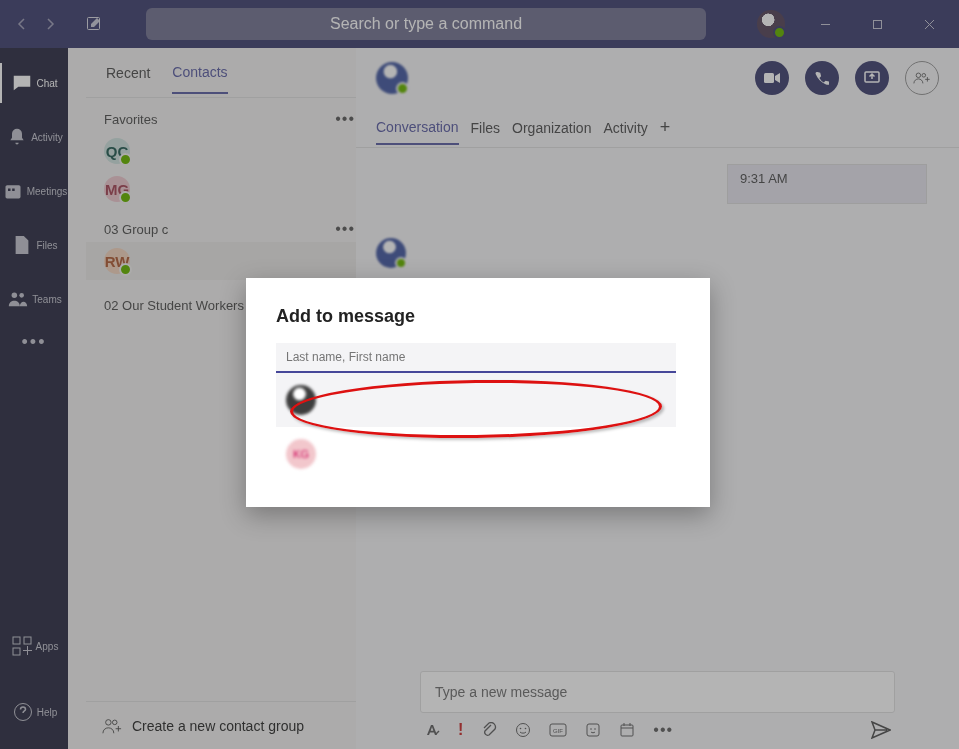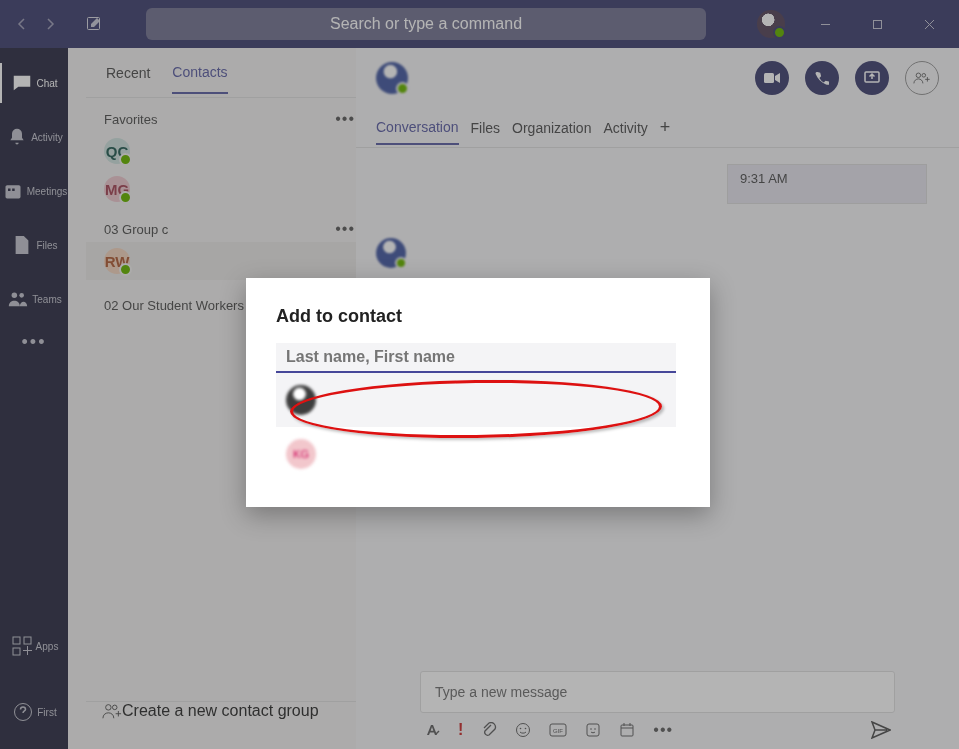--- a/index.html
+++ b/index.html
@@ -28,21 +28,21 @@
   
   .leftcol { position:absolute; left:68px; top:48px; bottom:0; width:288px; background:#f3f2f1; border-right:1px solid #e1e1e1; display:flex; flex-direction:column;margin-left:18px;}
   .leftcol-tabs { height:50px; display:flex; align-items:center; gap:22px; padding:0 20px; font-size:14px; color:#555; border-bottom:1px solid #e1e1e1;}
   .ltab { padding:12px 0; cursor:pointer;}
   .ltab.active { color:#6264a7; border-bottom:2px solid #6264a7; }
   .group-header { display:flex; align-items:center; justify-content:space-between; padding:12px 18px 4px 18px; font-size:13px; color:#555;}
   .more-dots { font-size:16px; color:#000; opacity:.6; letter-spacing:1px;}
   .contact-row { display:flex; align-items:center; gap:10px; padding:6px 18px;}
   .avatar { width:26px; height:26px; border-radius:50%; display:flex;align-items:center;justify-content:center;font-size:15px;font-weight:600;position:relative;}
   .avatar.presence::after{content:"";position:absolute;bottom:-2px;right:-2px;width:9px;height:9px;background:#6bb700;border:2px solid #f3f2f1;border-radius:50%;}
-  .create-group { margin-top:auto; height:48px; border-top:1px solid #e1e1e1; display:flex; align-items:flex-start; padding:0 16px; font-size:16px; color:#333;}
+  .create-group { margin-top:auto; height:48px; border-top:1px solid #e1e1e1; display:flex; align-items:center; gap:10px; padding:0 16px; font-size:14px; color:#333;}
 
   
   .main { position:absolute; left:356px; right:0; top:48px; bottom:0; background:#f6f6f8; display:flex; flex-direction:column;}
   .main-header { height:60px; display:flex; align-items:center; padding:0 20px; gap:16px;}
   .header-avatar { width:32px; height:32px; border-radius:50%; background: radial-gradient(circle at 45% 30%, #fff 0 22%, #4b5fa5 25% 100%); position:relative; filter: blur(1px);}
   .header-avatar::after{content:"";position:absolute;bottom:-1px;right:-1px;width:9px;height:9px;background:#6bb700;border:2px solid #f6f6f8;border-radius:50%;}
   .header-spacer{flex:1;}
   .call-btn { width:34px;height:34px;border-radius:50%;background:#464775;color:#fff;display:flex;align-items:center;justify-content:center;}
   .call-btn.alt{background:#464775;}
   .call-btn.outline{background:transparent;border:1px solid #999;color:#666;}
@@ -58,21 +58,21 @@
   
   .compose { padding:12px 64px 10px 64px;}
   .compose-input { width:100%; height:42px; border-radius:3px; background:#fff; border:1px solid #e1e1e1; padding:0 14px; font-size:14px; color:#888;}
   .compose-toolbar { display:flex; align-items:center; gap:18px; padding:8px 4px 0 4px; color:#666;}
   .compose-toolbar .spacer{flex:1;}
 
   
   .overlay { position:absolute; inset:0; background:rgba(40,40,40,.35); }
   .modal { position:absolute; left:246px; top:278px; width:464px; background:#fff; box-shadow:0 8px 24px rgba(0,0,0,.3); padding:28px 30px 26px 30px;}
   .modal h2 { font-size:18px; font-weight:700; color:#222; margin-bottom:16px;}
-  .modal-input { width:400px; height:30px; border:none; border-bottom:2px solid #464799; background:#f4f4f6; padding:0 10px; font-size:16px; color:#be185d; outline:none;font-weight:bold;}
+  .modal-input { width:400px; height:30px; border:none; border-bottom:2px solid #464799; background:#f4f4f6; padding:0 10px; font-size:12px; color:#be185d; outline:none;}
   .result { width:400px; display:flex; align-items:center; padding:12px 10px; gap:12px;}
   .result.hl { background:#f4f4f6;}
   .result-avatar { width:30px;height:30px;border-radius:50%;}
   .ra1 { background: radial-gradient(circle at 45% 30%, #fff 0 22%, #3d3d3d 25% 100%); filter:blur(1.5px);}
   .ra2 { background:#f2c7cc; color:#c05; font-size:11px; display:flex;align-items:center;justify-content:center; filter:blur(1.5px);}
   .highlight-ellipse { position:absolute; left:290px; top:380px; width:372px; height:58px; border:3px solid #d11; border-radius:50%/50%; transform: rotate(-0.8deg); box-shadow: 2px 2px 3px rgba(0,0,0,.25); pointer-events:none;}
 
   svg { display:block; }
 </style>
 </head>
@@ -175,21 +175,21 @@
         </div>
       <span>Apps</span>
     </div>
     <div class="rail-item">
       <div class="rail-icon">
           <svg width="20" height="20" viewBox="0 0 20 20">
             <circle cx="10" cy="10" r="8.5" stroke="currentColor" fill="none"></circle>
             <path d="M7.5 7.5a2.5 2.5 0 115 0c0 1.5-2.5 1.5-2.5 3.5M10 15h.01" stroke="currentColor" fill="none" stroke-width="1.5"></path>
           </svg>
         </div>
-      <span>First</span>
+      <span>Help</span>
     </div>
   </div>
 </div>
 
 <div class="leftcol">
   <div class="leftcol-tabs">
     <div class="ltab">Recent</div>
     <div class="ltab active">Contacts</div>
   </div>
   <div class="group-header">
@@ -316,21 +316,21 @@
           <svg width="20" height="18" viewBox="0 0 20 18">
             <path d="M1 1l18 8-18 8 3-8-3-8zm3 8h12" stroke="#555" fill="none" stroke-width="1.5"></path>
           </svg>
         </span>
     </div>
   </div>
 </div>
 
 <div class="overlay"></div>
 <div class="modal">
-  <h2>Add to contact</h2>
+  <h2>Add to message</h2>
   <input class="modal-input" placeholder="Last name, First name" style="">
   <div class="result hl">
     <div class="result-avatar ra1"></div>
   </div>
   <div class="result">
     <div class="result-avatar ra2">KG</div>
   </div>
 </div>
 <div class="highlight-ellipse"></div>
 

